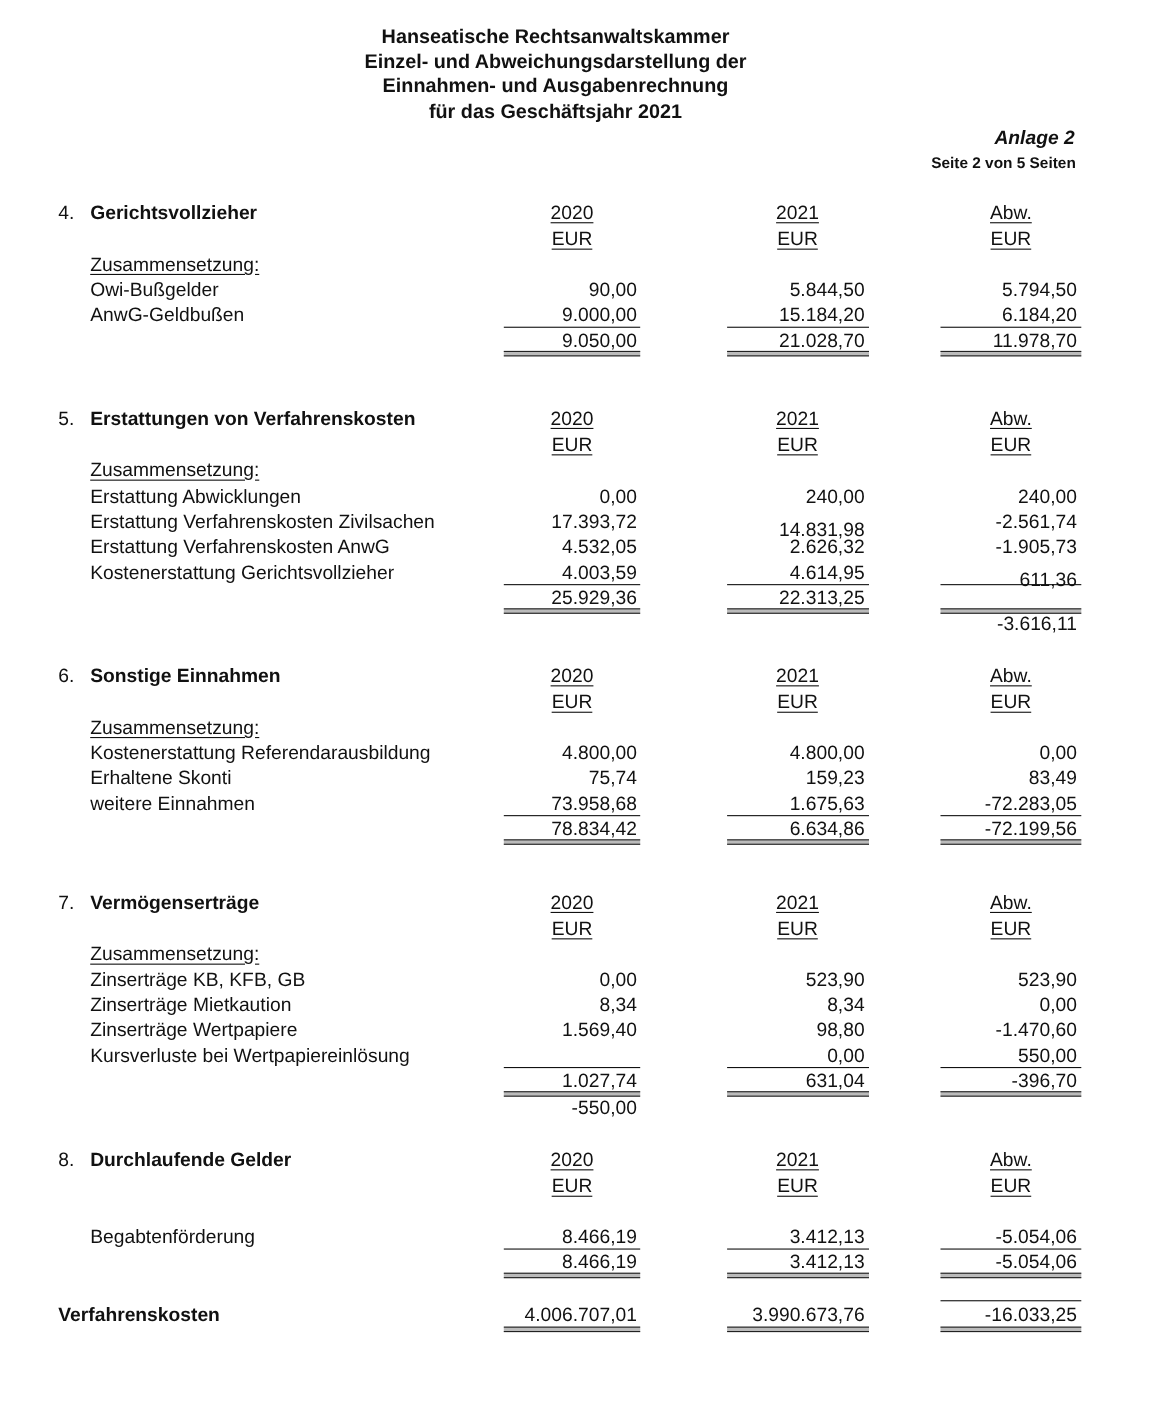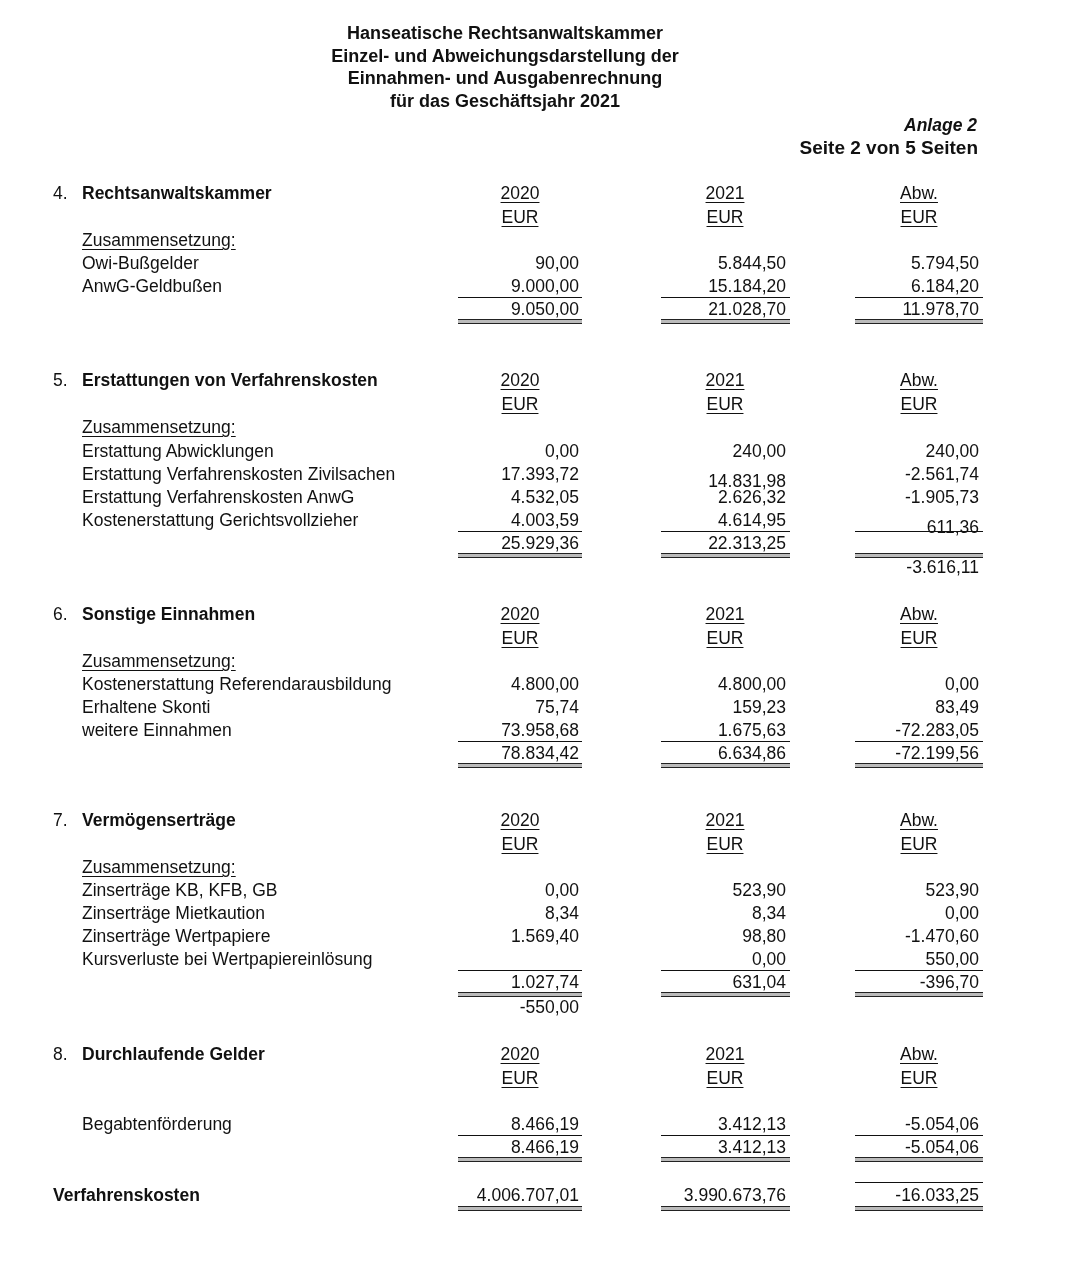--- a/index.html
+++ b/index.html
@@ -4,21 +4,21 @@
 <style>
   html, body { margin: 0; padding: 0; background: #ffffff; }
   body {
     width: 1065px; height: 1277px; position: relative; overflow: hidden;
     font-family: "Liberation Sans", "DejaVu Sans", sans-serif;
     color: #111111; font-size: 17.5px;
   }
   .abs { position: absolute; white-space: nowrap; line-height: 22px; }
   .title-line { position: absolute; left: 205px; width: 600px; text-align: center; font-weight: bold; font-size: 18px; line-height: 22px; white-space: nowrap; }
   .anlage { position: absolute; right: 88px; font-weight: bold; font-style: italic; font-size: 17.5px; line-height: 22px; }
-  .seite { position: absolute; right: 87px; font-weight: bold; font-size: 19px; line-height: 22px; }
+  .seite { position: absolute; right: 87px; font-weight: bold; font-size: 14px; line-height: 22px; }
   .sec-num { left: 53px; }
   .sec-title { left: 82px; font-weight: bold; }
   .hdr { text-decoration: underline; text-underline-offset: 3px; text-align: center; width: 80px; }
   .h1 { left: 480px; } .h2 { left: 685px; } .h3 { left: 879px; }
   .label { left: 82px; }
   .zus { left: 82px; text-decoration: underline; text-underline-offset: 3px; }
   .num { text-align: right; width: 150px; }
   .c1 { left: 429px; } .c2 { left: 636px; } .c3 { left: 829px; }
   .rule { position: absolute; height: 0; border-top: 1.6px solid #111; }
   .dbl { position: absolute; height: 3px; border-top: 1.6px solid #222; border-bottom: 1.6px solid #222; background: #bbb; }
@@ -32,21 +32,21 @@
   <div class="title-line" style="top:22px">Hanseatische Rechtsanwaltskammer</div>
   <div class="title-line" style="top:45px">Einzel- und Abweichungsdarstellung der</div>
   <div class="title-line" style="top:67px">Einnahmen- und Ausgabenrechnung</div>
   <div class="title-line" style="top:90px">für das Geschäftsjahr 2021</div>
   <div class="anlage" style="top:114px">Anlage 2</div>
   <div class="seite" style="top:137px">Seite 2 von 5 Seiten</div>
 </div>
 
 <div>
   <div class="abs sec-num" style="top:182px">4.</div>
-  <div class="abs sec-title" style="top:182px">Rechtsanwaltskammer</div>
+  <div class="abs sec-title" style="top:182px">Gerichtsvollzieher</div>
   <div class="abs hdr h1" style="top:182px">2020</div>
   <div class="abs hdr h2" style="top:182px">2021</div>
   <div class="abs hdr h3" style="top:182px">Abw.</div>
   <div class="abs hdr h1" style="top:206px">EUR</div>
   <div class="abs hdr h2" style="top:206px">EUR</div>
   <div class="abs hdr h3" style="top:206px">EUR</div>
   <div class="abs zus" style="top:229px">Zusammensetzung:</div>
 
   <div class="abs label" style="top:252px">Owi-Bußgelder</div>
   <div class="abs num c1" style="top:252px">90,00</div>

